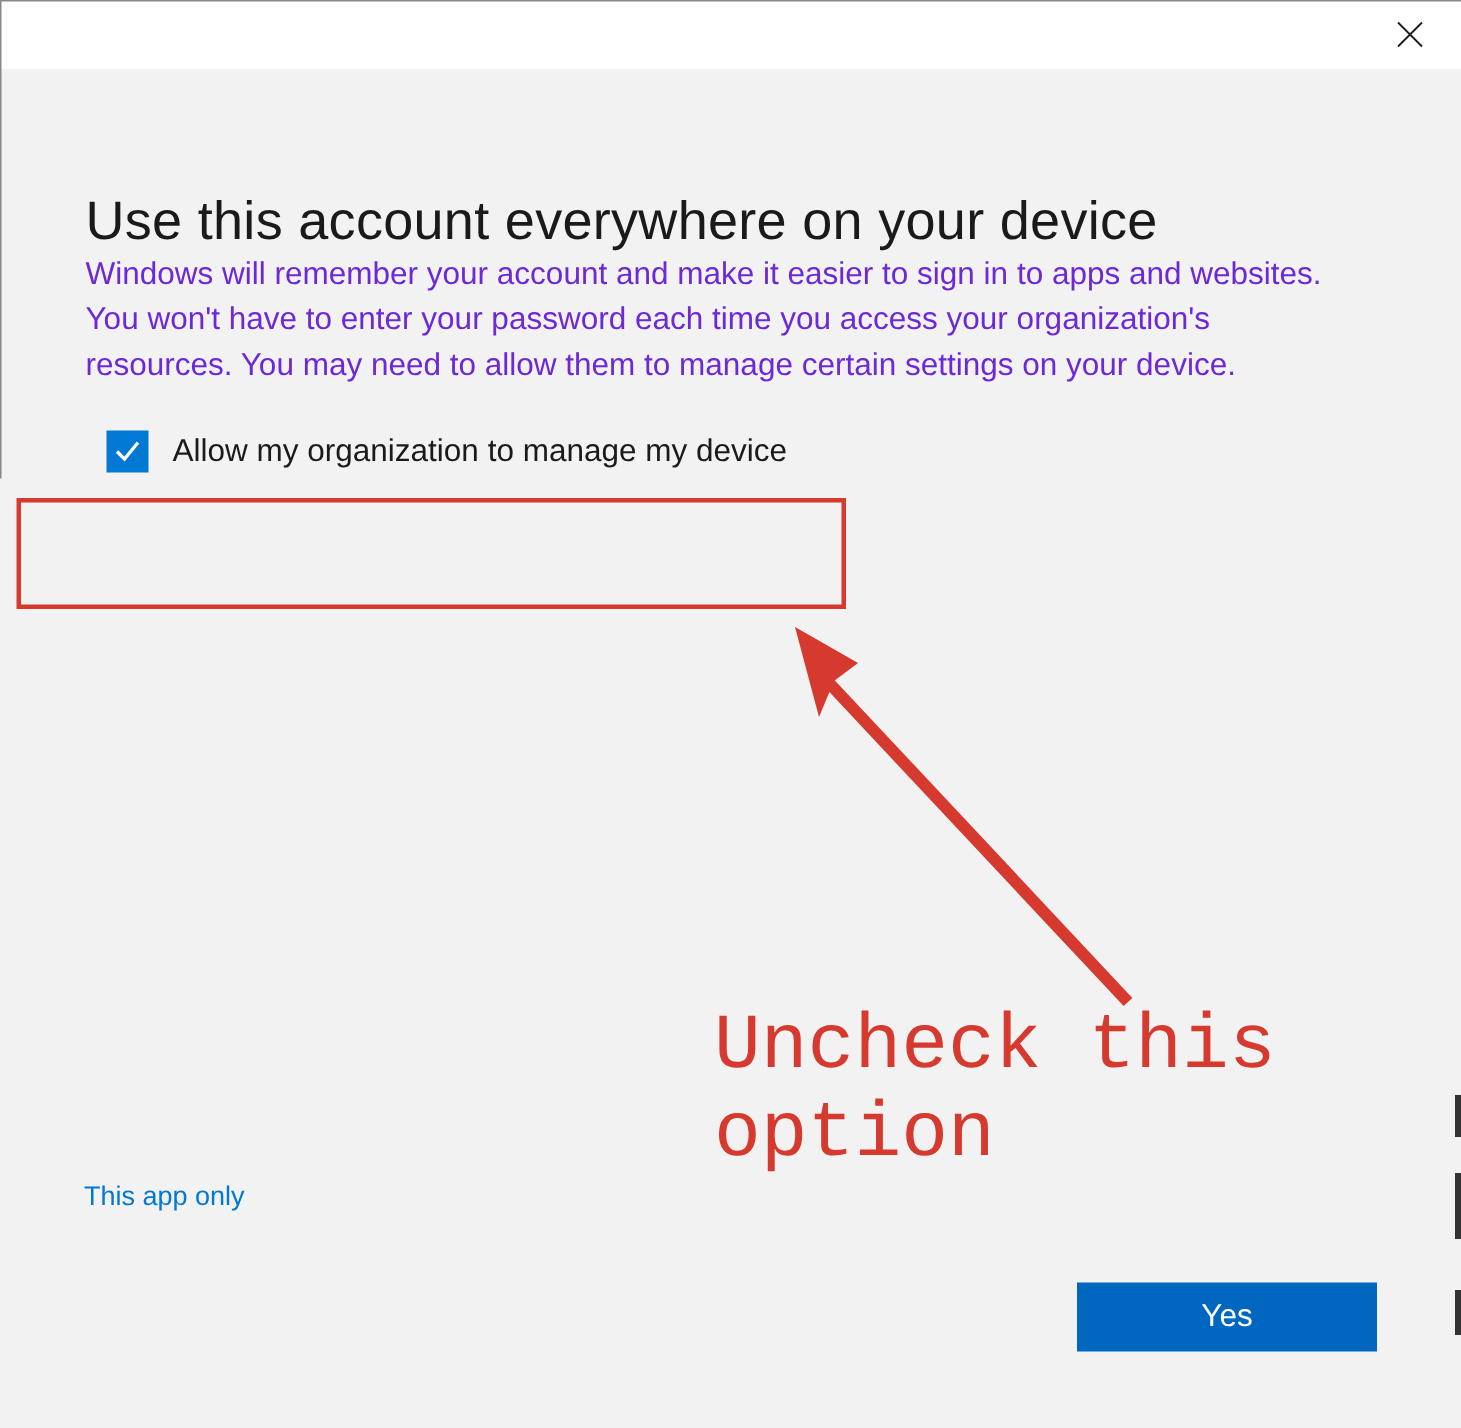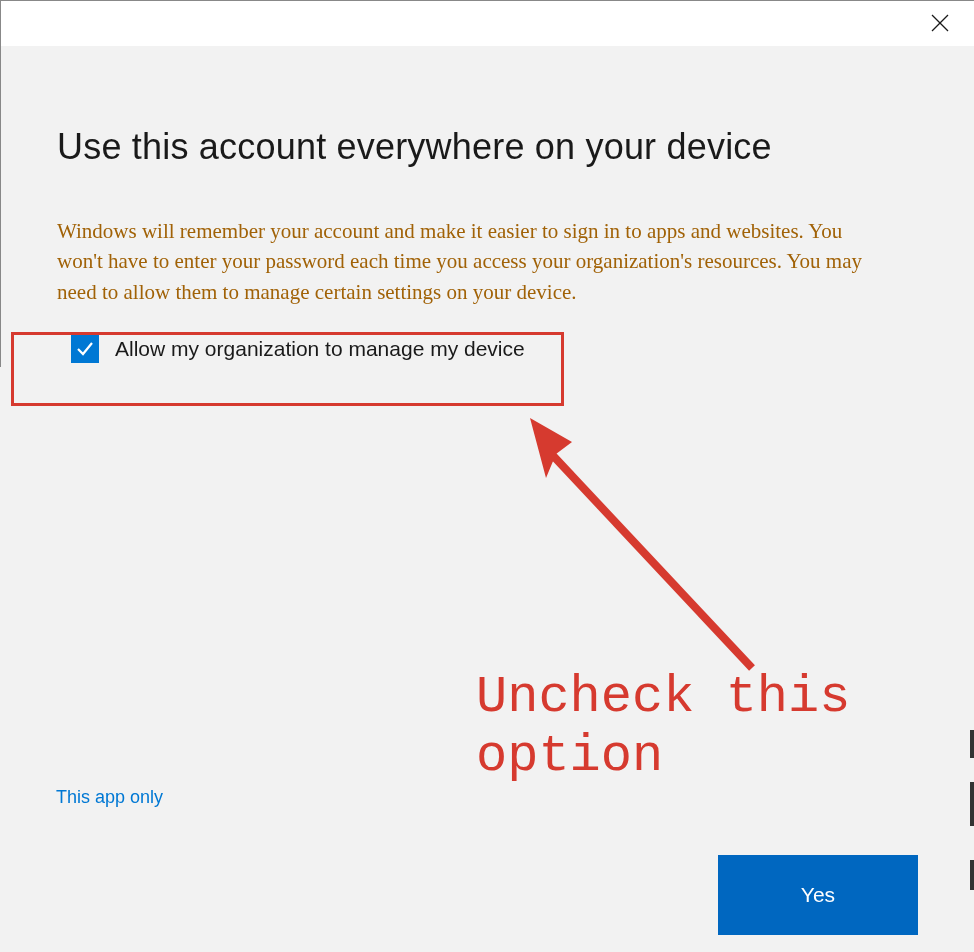--- a/index.html
+++ b/index.html
@@ -27,31 +27,29 @@
       cursor: pointer;
     }
     .content {
       padding: 80px 56px 0 56px;
       border-left: 1px solid #888;
     }
     .heading {
       font-size: 36px;
       font-weight: 400;
       color: #1a1a1a;
-      margin-bottom: 48px;
       letter-spacing: 0.2px;
     }
     .body-text {
       font-size: 21px;
       font-weight: 400;
-      color: #a16207;
+      color: #6d28d9;
       line-height: 1.45;
       margin-bottom: 24px;
       max-width: 830px;
-      font-family: Liberation Serif, serif;
     }
     .checkbox-row {
       display: flex;
       align-items: center;
       gap: 16px;
       padding: 4px 14px;
     }
     .checkbox {
       width: 28px;
       height: 28px;
@@ -105,21 +103,21 @@
     .button-row {
       position: absolute;
       right: 56px;
       top: 855px;
     }
     .primary-btn {
       background: #0067c0;
       color: #ffffff;
       font-size: 21px;
       border: none;
-      padding: 28px 0;
+      padding: 11px 0;
       width: 200px;
       text-align: center;
       cursor: pointer;
       font-family: inherit;
     }
     .right-marks {
       position: absolute;
       right: 0;
       top: 730px;
       width: 4px;

